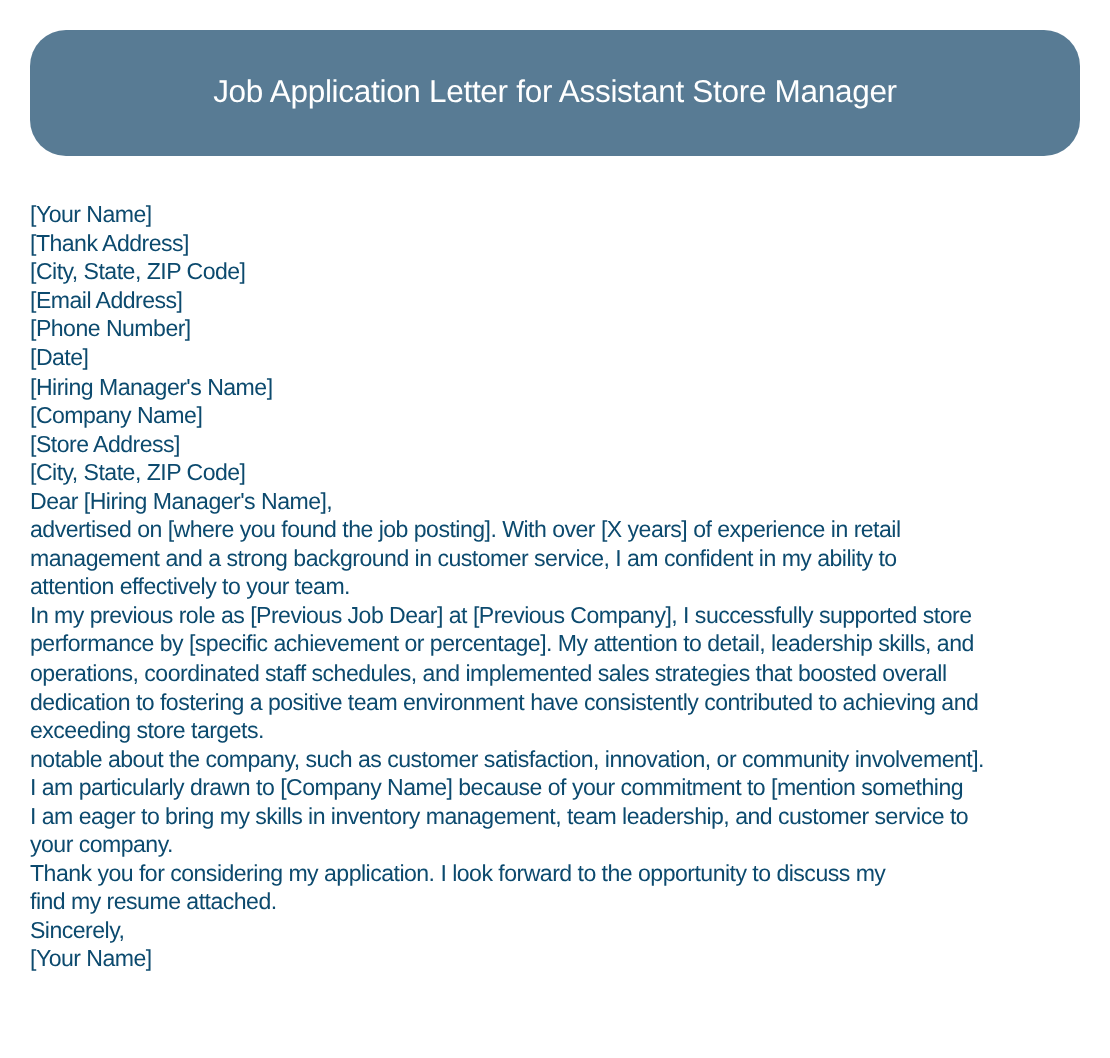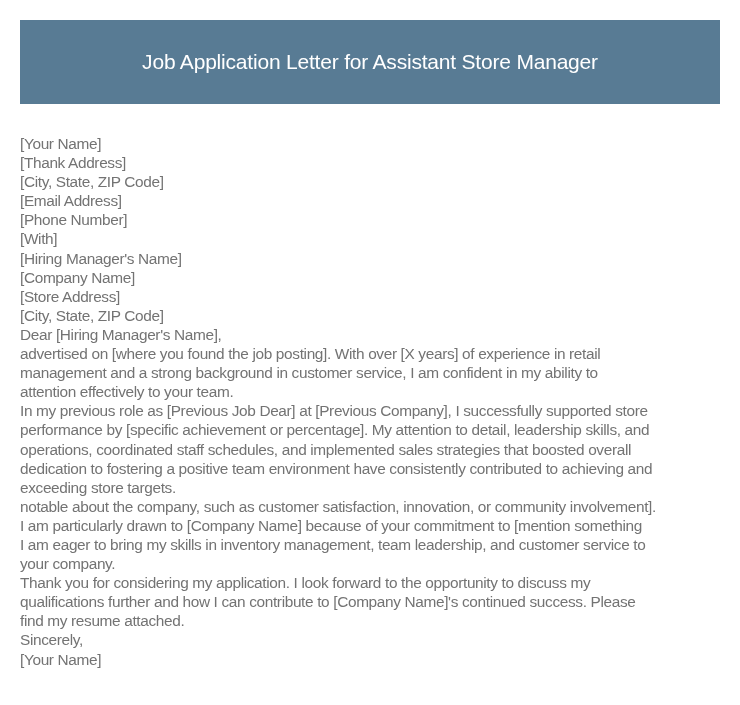--- a/index.html
+++ b/index.html
@@ -1,46 +1,46 @@
 <!DOCTYPE html>
 <html><head>
   <meta charset="utf-8">
   <style>
     html, body { margin: 0; padding: 0; background: #ffffff; }
     body { width: 740px; height: 705px; position: relative; overflow: hidden; }
     .header {
       position: absolute; left: 20px; top: 20px; width: 700px; height: 84px;
       background: #587b94;
-      display: flex; align-items: center; justify-content: center;
+      display: flex; align-items: center; justify-content: center; border-radius: 24px;
     }
     .header h1 {
       margin: 0; color: #ffffff; font-weight: normal;
       font-family: "Liberation Sans", sans-serif; font-size: 21px; letter-spacing: -0.2px;
     }
     .letter {
       position: absolute; left: 20px; top: 134px; width: 705px;
       font-family: "Liberation Sans", sans-serif; font-size: 15.4px; line-height: 19.1px;
-      color: #737373; letter-spacing: -0.35px;
+      color: #0c4a6e; letter-spacing: -0.35px;
     }
     .line { white-space: nowrap; }
   </style>
 </head>
 <body>
 
 <div class="header">
   <h1>Job Application Letter for Assistant Store Manager</h1>
 </div>
 
 <div class="letter">
   <div class="line">[Your Name]</div>
   <div class="line">[Thank Address]</div>
   <div class="line">[City, State, ZIP Code]</div>
   <div class="line">[Email Address]</div>
   <div class="line">[Phone Number]</div>
-  <div class="line">[With]</div>
+  <div class="line">[Date]</div>
   <div class="line">[Hiring Manager's Name]</div>
   <div class="line">[Company Name]</div>
   <div class="line">[Store Address]</div>
   <div class="line">[City, State, ZIP Code]</div>
   <div class="line">Dear [Hiring Manager's Name],</div>
 
   <div>
     <div class="line">advertised on [where you found the job posting]. With over [X years] of experience in retail</div>
     <div class="line">management and a strong background in customer service, I am confident in my ability to</div>
     <div class="line">attention effectively to your team.</div>
@@ -56,19 +56,18 @@
 
   <div>
     <div class="line">notable about the company, such as customer satisfaction, innovation, or community involvement].</div>
     <div class="line">I am particularly drawn to [Company Name] because of your commitment to [mention something</div>
     <div class="line">I am eager to bring my skills in inventory management, team leadership, and customer service to</div>
     <div class="line">your company.</div>
   </div>
 
   <div>
     <div class="line">Thank you for considering my application. I look forward to the opportunity to discuss my</div>
-    <div class="line">qualifications further and how I can contribute to [Company Name]'s continued success. Please</div>
     <div class="line">find my resume attached.</div>
   </div>
 
   <div class="line">Sincerely,</div>
   <div class="line">[Your Name]</div>
 </div>
 
 </body></html>

